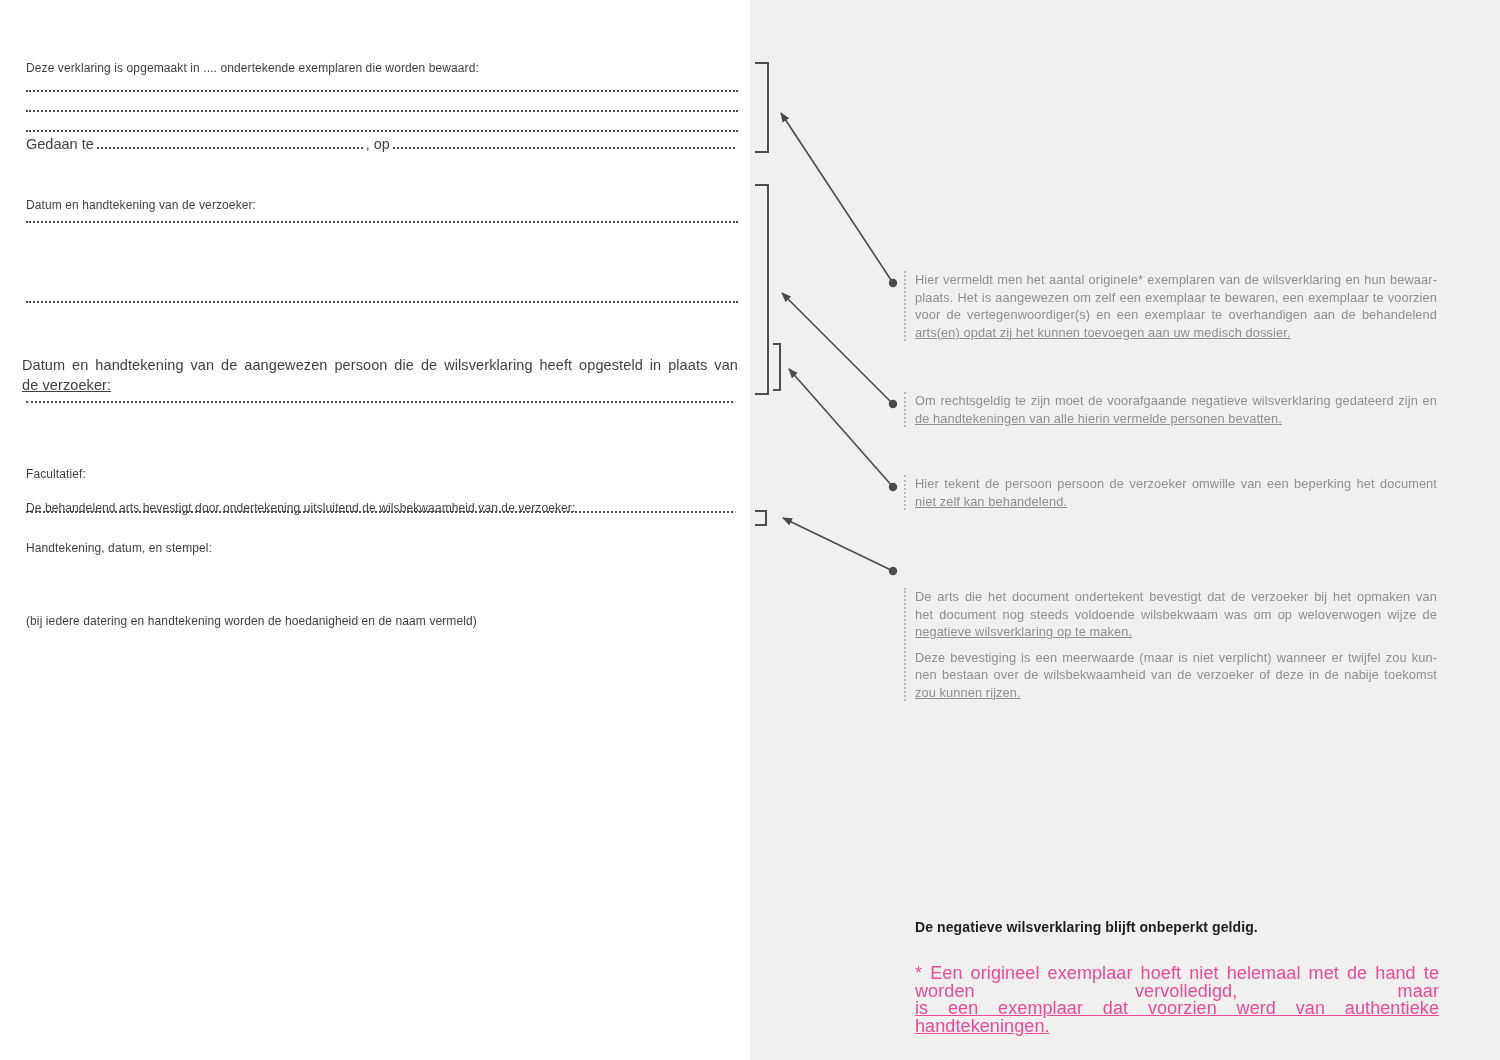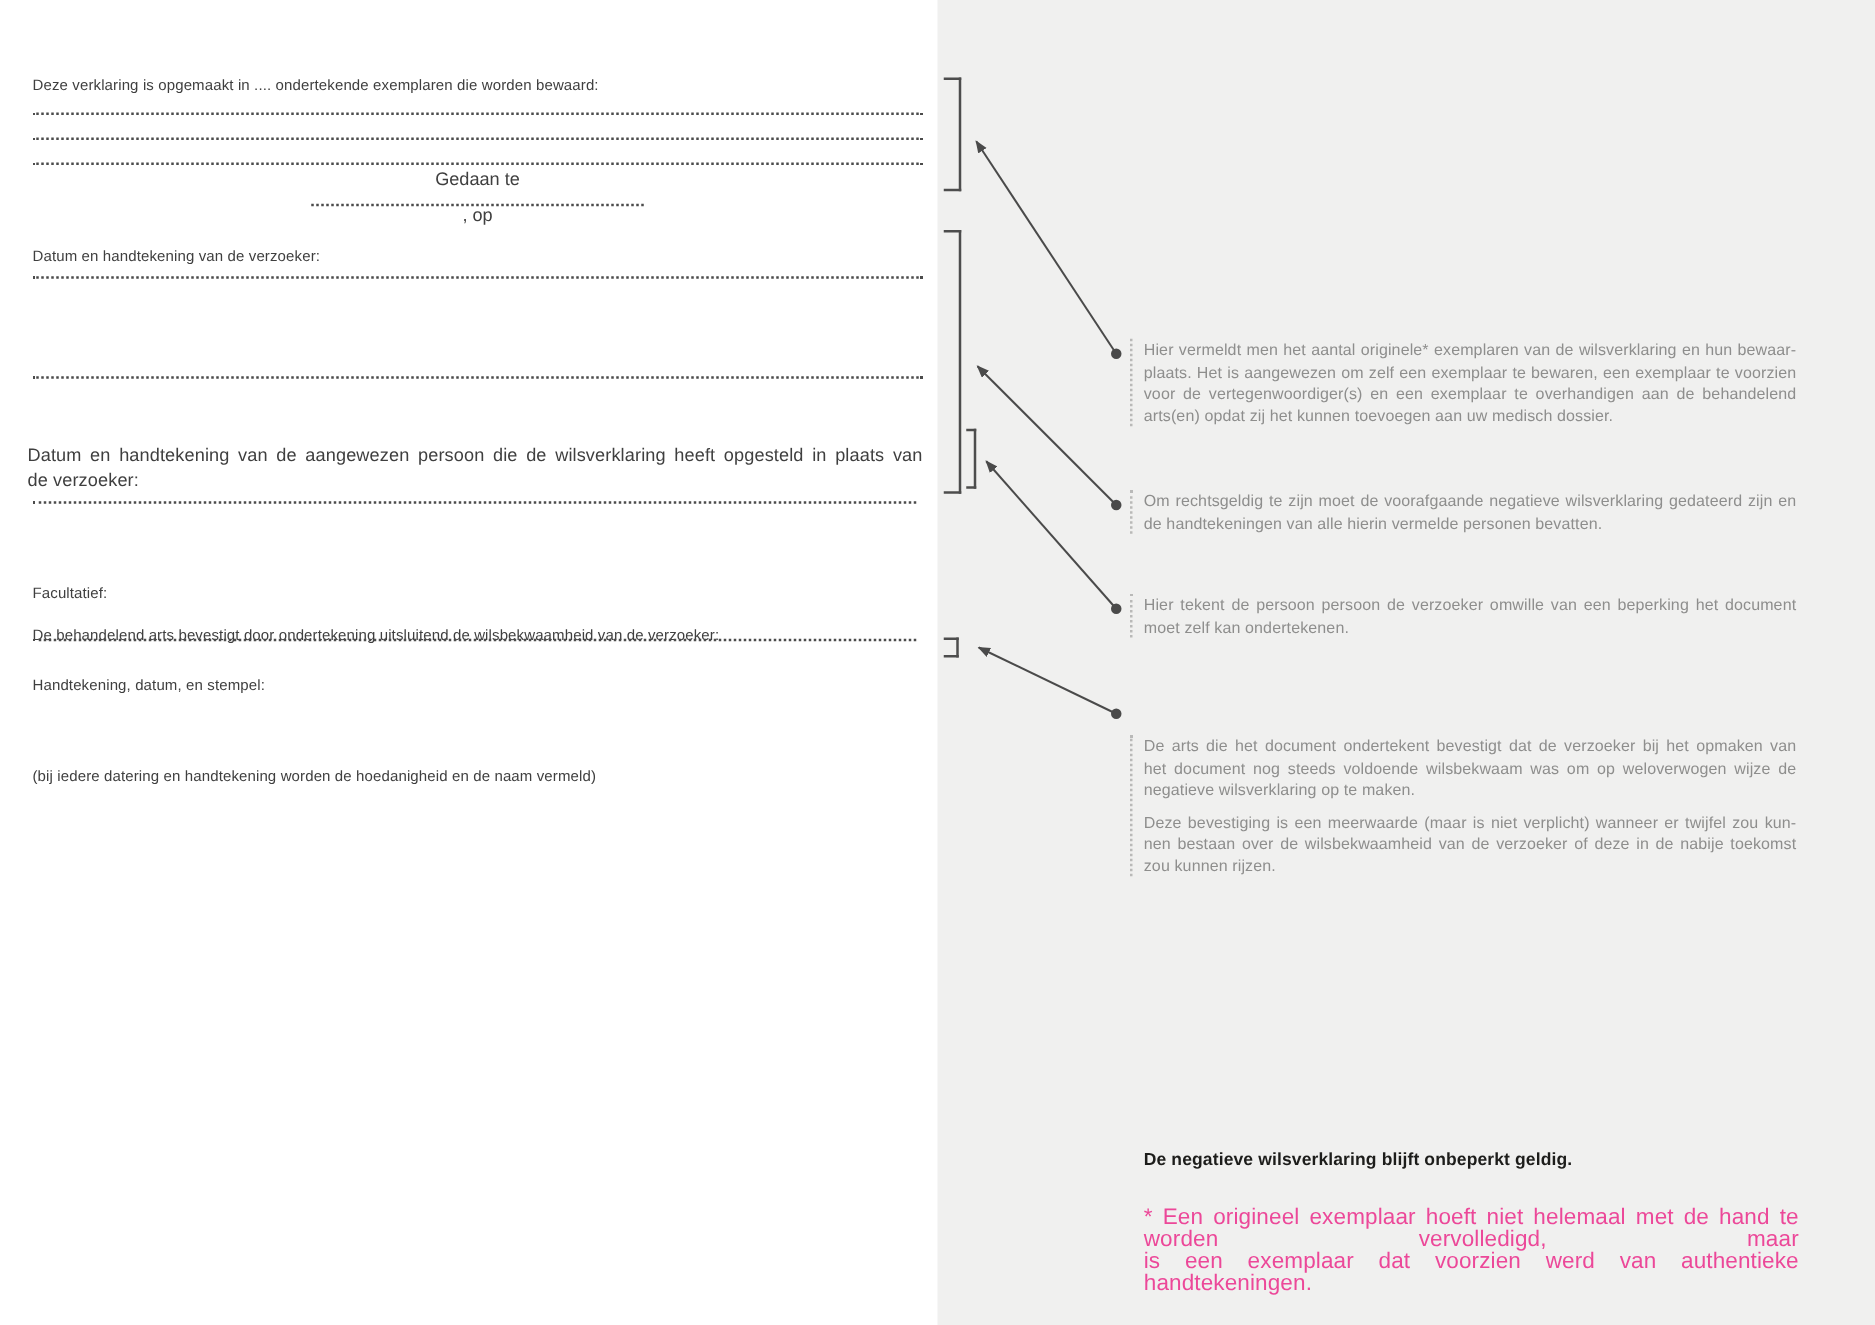--- a/index.html
+++ b/index.html
@@ -18,27 +18,27 @@
     letter-spacing:0.1px; white-space:nowrap;
   }
   .fblock {
     position:absolute; color:#3f3f3f; font-size:14.5px; line-height:19.5px;
     letter-spacing:0.1px;
   }
   .dotline {
     position:absolute; height:0; border-bottom:2px dotted #4b4b4b;
   }
   .gedaan-row {
-    position:absolute; display:flex; align-items:center;
-    color:#3f3f3f; font-size:14.5px; line-height:16px;flex-direction:column;
+    position:absolute; display:flex; align-items:flex-start;
+    color:#3f3f3f; font-size:14.5px; line-height:16px;
   }
   .gedaan-row .lbl { white-space:pre; }
   .gedaan-row .dfill { border-bottom:2px dotted #4b4b4b; height:13px; margin:0 3px; }
   .jlines .jline { text-align:justify; text-align-last:justify; }
-  .jlines .jline:last-child { text-align-last:left; }
+  .jlines .jline:last-child { text-align-last:left;text-decoration:underline; }
   
   .bracket {
     position:absolute;
     border-top:2px solid #4d4d4d; border-right:2px solid #4d4d4d; border-bottom:2px solid #4d4d4d;
   }
   
   .ann {
     position:absolute; width:533px;
     border-left:2px dotted #b9b9b8; padding-left:9px;
     color:#8e8e8d; font-size:12.8px; line-height:17.5px; letter-spacing:0.1px;
@@ -104,21 +104,21 @@
       <div class="jline">arts(en) opdat zij het kunnen toevoegen aan uw medisch dossier.</div>
     </div>
 
   <div class="ann jlines" style="left:904px; top:392px;">
       <div class="jline">Om rechtsgeldig te zijn moet de voorafgaande negatieve wilsverklaring gedateerd zijn en</div>
       <div class="jline">de handtekeningen van alle hierin vermelde personen bevatten.</div>
     </div>
 
   <div class="ann jlines" style="left:904px; top:475px;">
       <div class="jline">Hier tekent de persoon persoon de verzoeker omwille van een  beperking het document</div>
-      <div class="jline">moet zelf kan ondertekenen.</div>
+      <div class="jline">niet zelf kan behandelend.</div>
     </div>
 
   <div class="ann" style="left:904px; top:558px;margin-top:30px;">
     <div class="jlines">
         <div class="jline">De arts die het document ondertekent bevestigt dat de verzoeker bij het opmaken van</div>
         <div class="jline">het document nog steeds voldoende wilsbekwaam was om op weloverwogen wijze de</div>
         <div class="jline">negatieve wilsverklaring op te maken.</div>
       </div>
     <div class="jlines para2">
         <div class="jline">Deze bevestiging is een meerwaarde (maar is niet verplicht)  wanneer er twijfel zou kun-</div>

